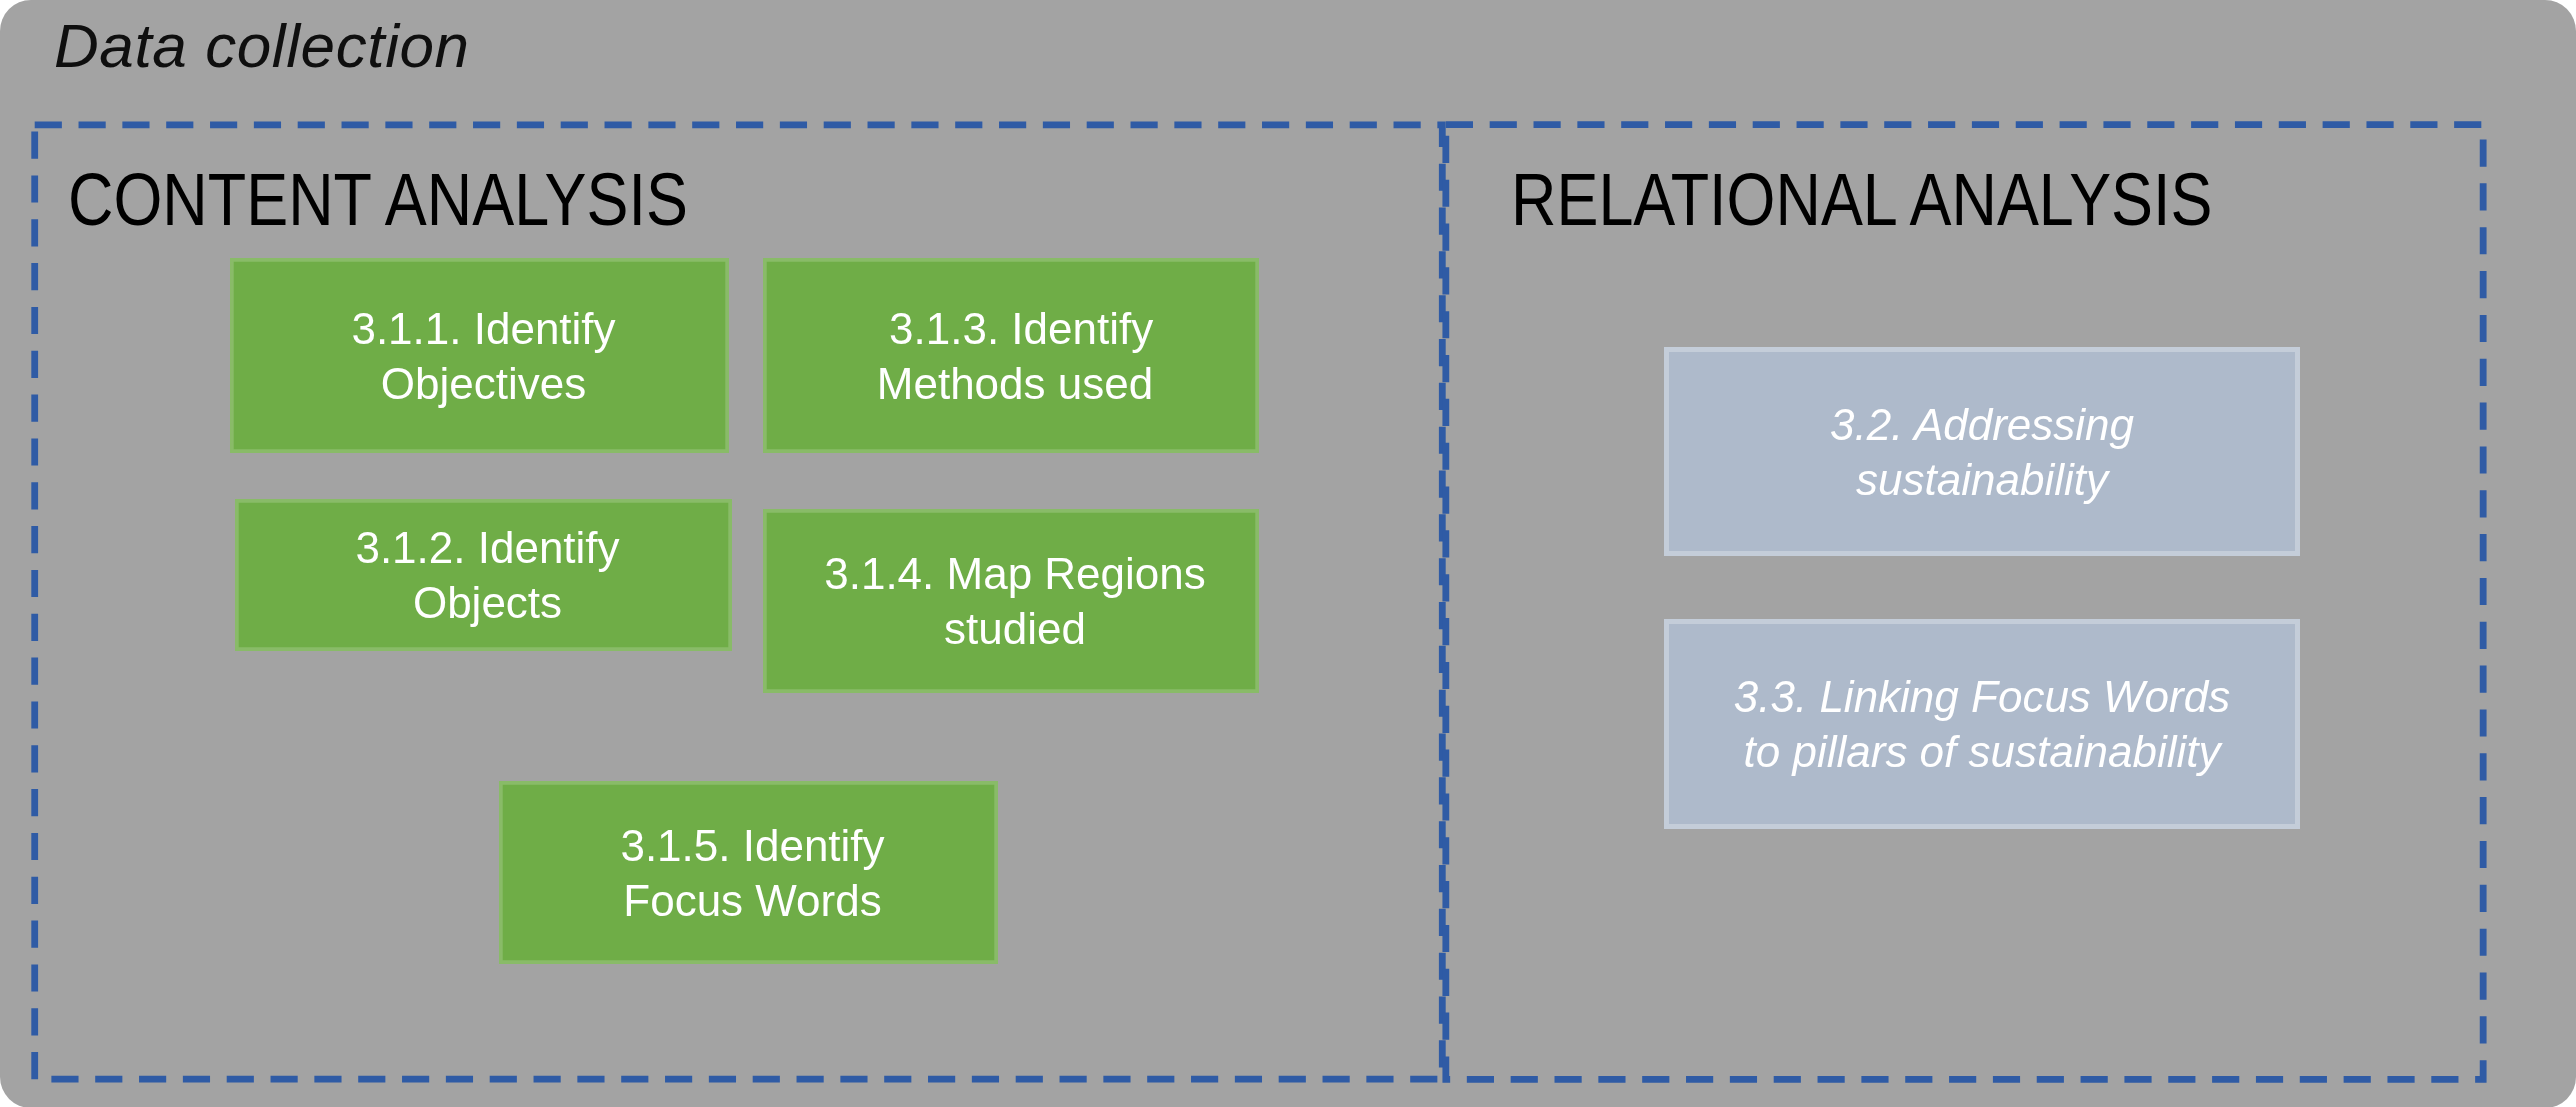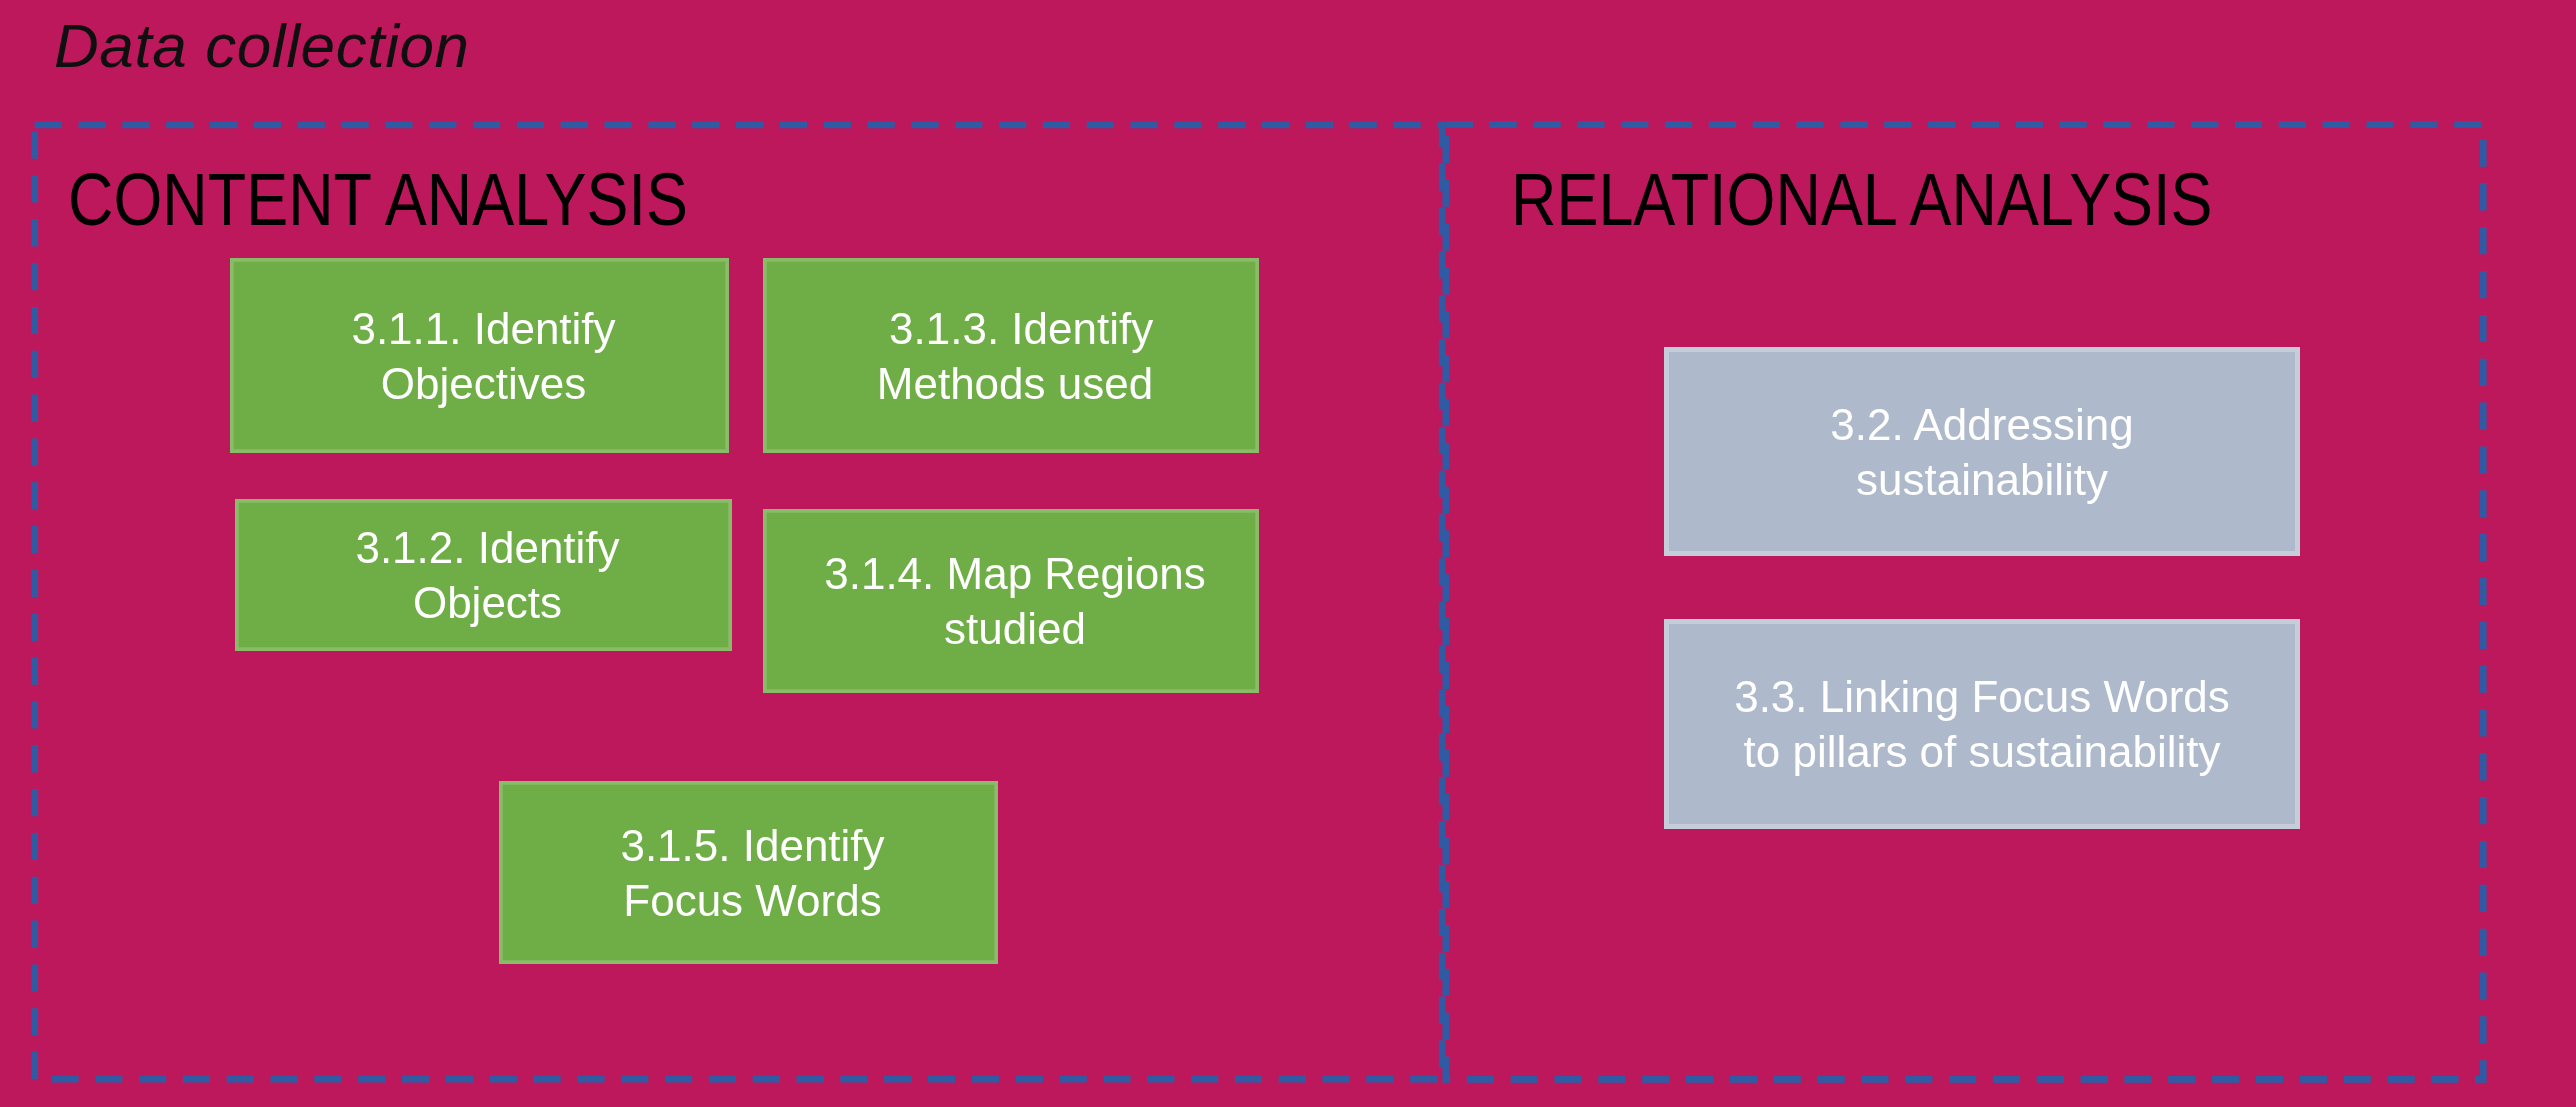--- a/index.html
+++ b/index.html
@@ -4,23 +4,24 @@
 <style>
   html, body {
     margin: 0;
     padding: 0;
     background: #ffffff;
   }
   .canvas {
     position: relative;
     width: 2576px;
     height: 1108px;
-    background: #be185d;
+    background: #a3a3a3;
     font-family: "Liberation Sans", sans-serif;
     overflow: hidden;
+    border-radius: 31px;
   }
   .title {
     position: absolute;
     left: 54px;
     top: 10px;
     font-size: 62px;
     font-style: italic;
     color: #0f0f0f;
     letter-spacing: 0.6px;
     white-space: nowrap;
@@ -63,20 +64,21 @@
   }
   .box .label { white-space: pre-line; }
   .box-green {
     background: #6fad47;
     box-shadow: inset 0 0 0 3.7px rgba(255,255,255,0.18);
     padding-left: 8px;
   }
   .box-gray {
     background: #aebacb;
     box-shadow: inset 0 0 0 5px rgba(255,255,255,0.28);
+    font-style: italic;
   }
   
   .box-311 { left: 199px;  top: 137px;  width: 491px;  height: 195px; }
   .box-313 { left: 732px; top: 137px;  width: 488px;  height: 195px; text-align: right; }
   .box-312 { left: 204px;  top: 378px;  width: 489px;  height: 152px; }
   .box-314 { left: 732px; top: 388px;  width: 488px;  height: 184px; }
   .box-315 { left: 468px;  top: 625px; width: 491px;  height: 183px; margin-top: 35px; }
   
   .box-32  { left: 222px;  top: 226px;  width: 636px; height: 209px; }
   .box-33  { left: 222px;  top: 487px;  width: 636px; height: 210px; margin-top: 11px; }

